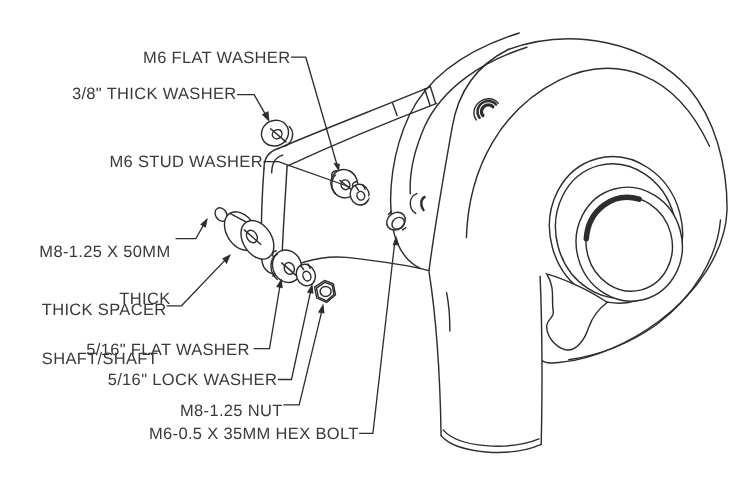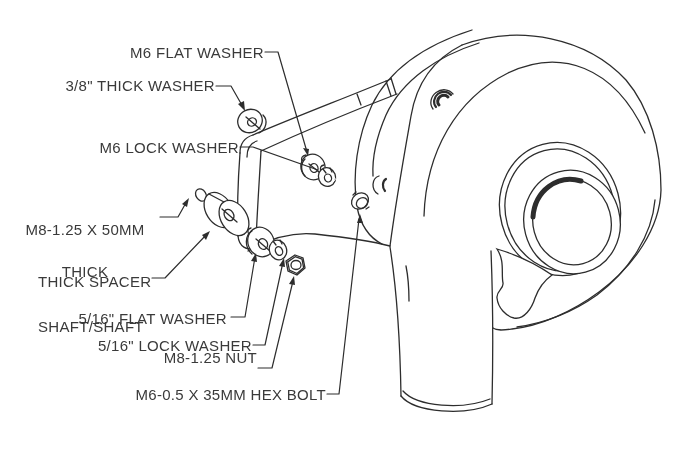--- a/index.html
+++ b/index.html
@@ -6,21 +6,21 @@
   .stage{
     position:relative;width:676px;height:456px;background:var(--background,#fff);
     font-family:"Liberation Sans", sans-serif;overflow:hidden;
   }
   .stage svg{position:absolute;left:0;top:0;color:var(--line,#2d2d2d);}
   .lbl{
     position:absolute;font-size:15px;line-height:15px;letter-spacing:.3px;
     color:var(--text,#3a3a3a);white-space:pre;user-select:none;
   }
   .lbl.right{text-align:center;}
-  .lbl.center{text-align:center;}
+  .lbl.center{text-align:right;}
   .ink{fill:var(--hardware-ink,#1c1c1c);stroke:none;}
   .wire{fill:none;stroke:currentColor;stroke-width:1.3;stroke-linecap:round;stroke-linejoin:round;}
   .wfill{fill:#ffffff;stroke:currentColor;stroke-width:1.3;}
   .nofill{fill:none;}
   .leader{fill:none;stroke:currentColor;stroke-width:1.2;stroke-linecap:round;stroke-linejoin:round;}
   .arrow{fill:currentColor;stroke:none;}
 </style>
 </head>
 <body>
 
@@ -165,30 +165,30 @@
       <path class="arrow" d="M 210,231 L 206,240 L 202,235 Z"></path>
       <path class="arrow" d="M 256,253 L 257,262 L 251,261 Z"></path>
       <path class="arrow" d="M 284,258 L 285,267 L 279,266 Z"></path>
       <path class="arrow" d="M 294,276 L 295,285 L 289,284 Z"></path>
       <path class="arrow" d="M 360,214 L 363,223 L 357,223 Z"></path>
     </g>
   </svg>
 
   <div class="lbl right" style="top:45px;  right:412px;">M6 FLAT WASHER</div>
   <div class="lbl right" style="top:78px;  right:461px;">3/8" THICK WASHER</div>
-  <div class="lbl right" style="top:140px; right:437px;">M6 LOCK WASHER</div>
+  <div class="lbl right" style="top:140px; right:437px;">M6 STUD WASHER</div>
 
   <div class="lbl center" style="top:195px; right:521px; width:140px; line-height:14px;">
     <div>M8-1.25 X 50MM</div>
     <div>THICK</div>
   </div>
 
   <div class="lbl" style="top:244px; left:38px;">
     <div>THICK SPACER</div>
     <div>SHAFT/SHAFT</div>
   </div>
 
   <div class="lbl right" style="top:311px; right:449px;">5/16" FLAT WASHER</div>
   <div class="lbl right" style="top:338px; right:424px;">5/16" LOCK WASHER</div>
-  <div class="lbl right" style="top:350px; right:419px;">M8-1.25 NUT</div>
+  <div class="lbl right" style="top:366px; right:419px;">M8-1.25 NUT</div>
   <div class="lbl right" style="top:387px; right:350px;">M6-0.5 X 35MM HEX BOLT</div>
 
 </div>
 
 </body></html>

